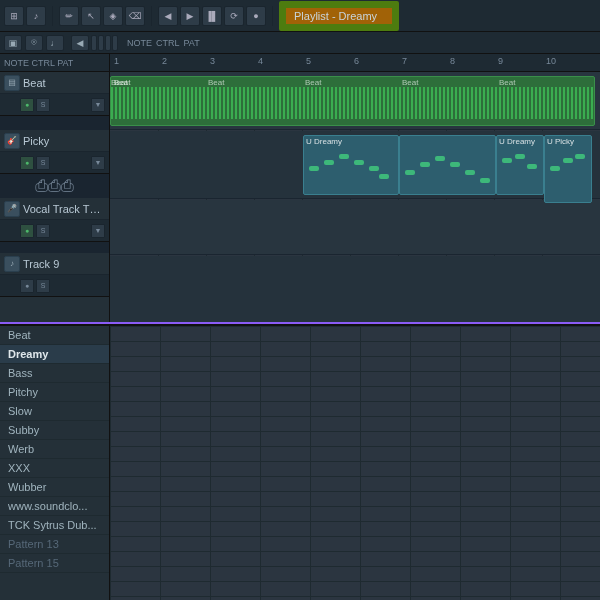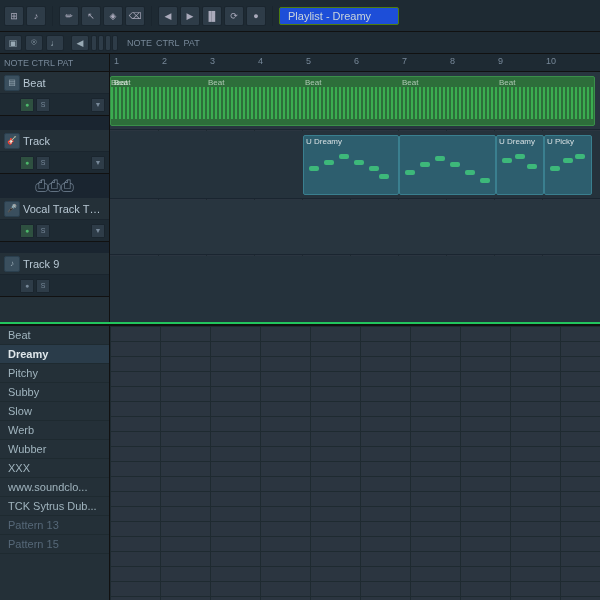--- a/index.html
+++ b/index.html
@@ -32,22 +32,22 @@
       width: 20px; height: 20px;
       background: #2e3c48;
       border: 1px solid #1a252e;
       border-radius: 2px;
       display: flex; align-items: center; justify-content: center;
       cursor: pointer;
       font-size: 9px; color: #aab;
     }
     .tb-sep { width: 1px; height: 20px; background: #1a252e; margin: 0 2px; }
     .title-bar {
-      background: #1d4ed8;
-      border: 1px solid #4d7c0f;
+      background: #a16207;
+      border: 7px solid #4d7c0f;
       border-radius: 2px;
       padding: 2px 8px;
       font-size: 11px;
       color: #c8d4dc;
       min-width: 120px;
     }
 
     
     #sub-toolbar {
       height: 22px;
@@ -65,21 +65,21 @@
       border-radius: 2px;
       display: flex; align-items: center; justify-content: center;
       cursor: pointer;
       font-size: 9px; color: #99aab5;
     }
 
     
     #main-upper {
       display: flex;
       height: 270px;
-      border-bottom: 2px solid #22c55e;
+      border-bottom: 2px solid #8b5cf6;
     }
 
     
     #track-labels {
       width: 110px;
       background: #243038;
       border-right: 1px solid #111;
       flex-shrink: 0;
     }
     .ruler-spacer {
@@ -320,21 +320,21 @@
         <div class="ctrl-btn">S</div>
         <div style="flex:1;"></div>
         <div class="ctrl-btn">▼</div>
       </div>
       <div style="height:14px; background:#1a2530;"></div>
     </div>
 
     <div style="height:68px; border-bottom:1px solid #111;">
       <div class="track-label" style="height:22px;">
         <div class="track-icon">🎸</div>
-        <span class="track-label-text">Track</span>
+        <span class="track-label-text">Picky</span>
       </div>
       <div class="track-controls">
         <div class="ctrl-btn" style="background:#2e5040; color:#4db86a;">●</div>
         <div class="ctrl-btn">S</div>
         <div style="flex:1;"></div>
         <div class="ctrl-btn">▼</div>
       </div>
       <div style="height:24px; background:#1a2530; display:flex; align-items:center; justify-content:center;">
         <span style="font-size:16px; color:#778899;">⎙⎙⎙</span>
       </div>
@@ -434,45 +434,46 @@
         <div class="note-dot" style="left:80px; top:42px; background:#3db87a;"></div>
       </div>
 
       <div class="pattern-block bass-pattern" style="top:63px; left:386px; width:48px; height:60px;">
         <div class="pattern-label">U Dreamy</div>
         <div class="note-dot" style="left:5px; top:22px; background:#3db87a;"></div>
         <div class="note-dot" style="left:18px; top:18px; background:#3db87a;"></div>
         <div class="note-dot" style="left:30px; top:28px; background:#3db87a;"></div>
       </div>
 
-      <div class="pattern-block bass-pattern" style="top:63px; left:434px; width:48px; height:60px;">
+      <div class="pattern-block bass-pattern" style="top:63px; left:434px; width:48px; height:68px;">
         <div class="pattern-label">U Picky</div>
         <div class="note-dot" style="left:5px; top:30px; background:#3db87a;"></div>
         <div class="note-dot" style="left:18px; top:22px; background:#3db87a;"></div>
         <div class="note-dot" style="left:30px; top:18px; background:#3db87a;"></div>
       </div>
 
     </div>
   </div>
 </div>
 
 <div style="height:2px; background:#111;"></div>
 
 <div id="main-lower">
 
   <div id="pattern-list">
 
   <div class="pattern-item">Beat</div>
       <div class="pattern-item active">Dreamy</div>
+      <div class="pattern-item">Bass</div>
       <div class="pattern-item">Pitchy</div>
+      <div class="pattern-item">Slow</div>
       <div class="pattern-item">Subby</div>
-      <div class="pattern-item">Slow</div>
       <div class="pattern-item">Werb</div>
+      <div class="pattern-item">XXX</div>
       <div class="pattern-item">Wubber</div>
-      <div class="pattern-item">XXX</div>
       <div class="pattern-item">www.soundclo...</div>
       <div class="pattern-item">TCK Sytrus Dub...</div>
       <div class="pattern-item dimmed">Pattern 13</div>
       <div class="pattern-item dimmed">Pattern 15</div>
     </div>
 
   <div id="lower-timeline">
 
     <div id="lower-grid">
         <div class="lower-grid-line-h" style="top: 0px;"></div>

